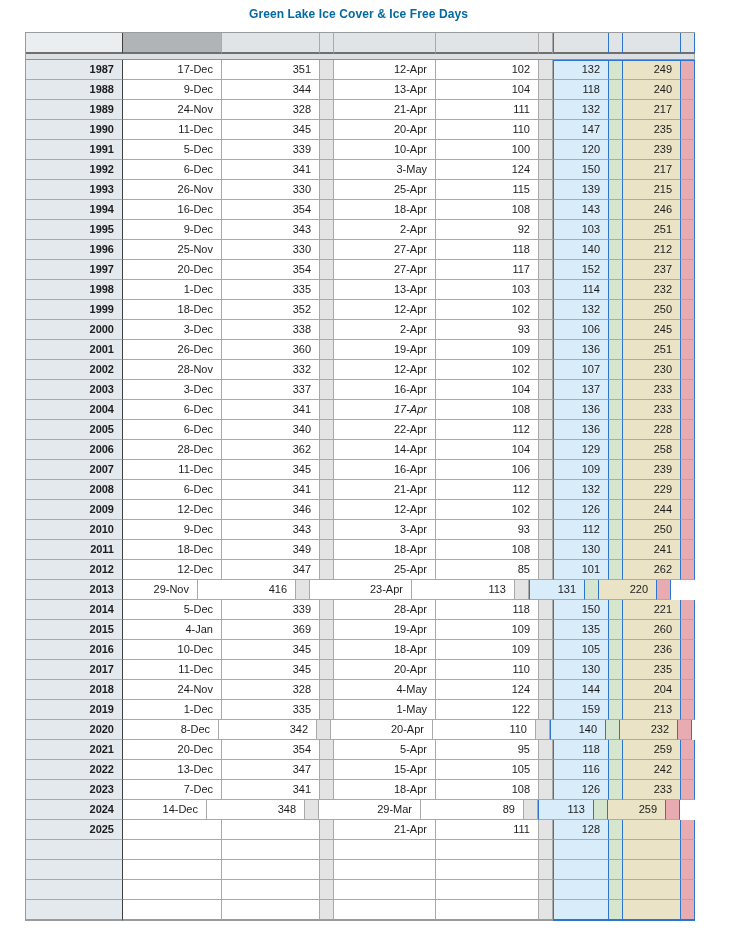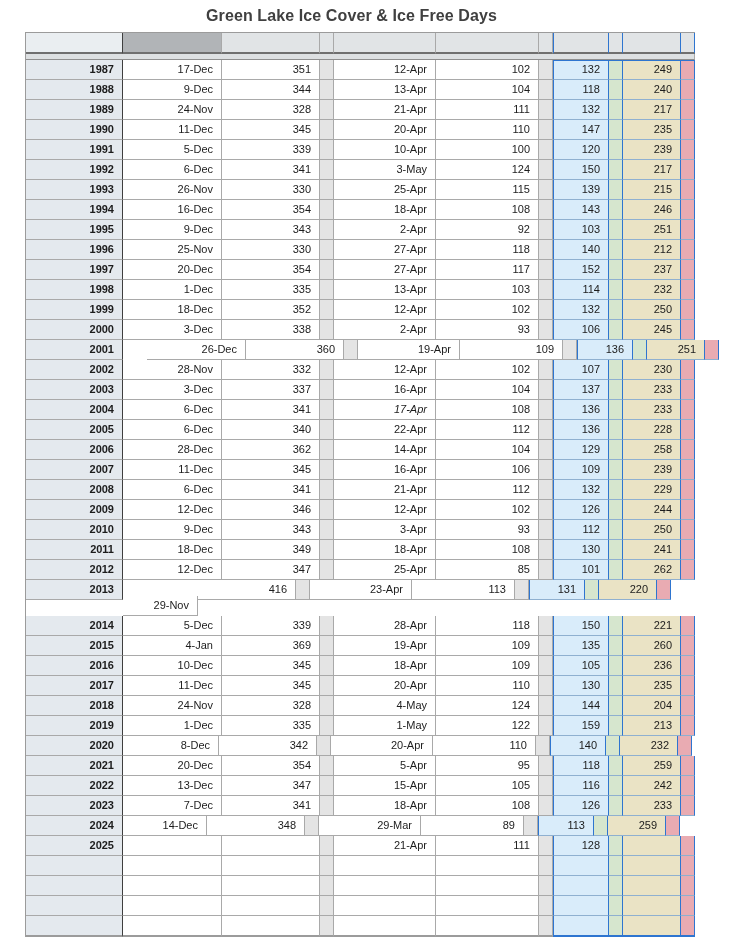--- a/index.html
+++ b/index.html
@@ -8,22 +8,22 @@
     font-family:"Liberation Sans","DejaVu Sans",sans-serif;
     -webkit-font-smoothing:antialiased;
   }
   :root{
     --year-bg:#e4e9ee; --head-bg:#e1e4e6; --head-year-bg:#eaeef1; --head-sel-bg:#b1b4b7;
     --gap-bg:#e4e4e4; --blue-bg:#d9ecfa; --green-bg:#d6e6ce; --tan-bg:#eae3c5; --pink-bg:#e9abb2;
     --grid:#a9a9a9; --grid-dark:#3f3f3f; --outer:#9b9b9b; --head-underline:#6f6f6f;
     --sel-border:#2e75d0; --sel-grid:#8fb0d0;
   }
   .title{
-    position:absolute;left:17px;top:7px;width:669px;text-align:center;
-    font-size:16px;font-weight:bold;color:#404040;letter-spacing:.1px;
+    position:absolute;left:24px;top:7px;width:669px;text-align:center;
+    font-size:12px;font-weight:bold;color:#0369a1;letter-spacing:.1px;
   }
   .sheet{
     position:absolute;left:25px;top:32px;width:669px;
     border-left:1px solid var(--outer);border-top:1px solid var(--outer);
   }
   .row{display:flex;width:669px;}
   .cell{
     box-sizing:border-box;height:20px;line-height:19px;font-size:11px;color:#1c1c1c;
     text-align:right;padding-right:8px;overflow:hidden;white-space:nowrap;
     border-right:1px solid var(--grid);border-bottom:1px solid var(--grid);
@@ -252,21 +252,21 @@
         <div class="cell" style="width: 102px;">2-Apr</div>
         <div class="cell" style="width: 103px;">93</div>
         <div class="cell c-gap" style="width: 14px;"></div>
         <div class="cell c-blue" style="width: 56px;">106</div>
         <div class="cell c-green" style="width: 14px;"></div>
         <div class="cell c-tan" style="width: 58px;">245</div>
         <div class="cell c-pink" style="width: 14px;"></div>
       </div>
       <div class="row">
         <div class="cell c-year" style="width: 97px;">2001</div>
-        <div class="cell" style="width: 99px; margin-left: 24px;">26-Dec</div>
+        <div class="cell" style="width: 99px;">26-Dec</div>
         <div class="cell" style="width: 98px;">360</div>
         <div class="cell c-gap" style="width: 14px;"></div>
         <div class="cell" style="width: 102px;">19-Apr</div>
         <div class="cell" style="width: 103px;">109</div>
         <div class="cell c-gap" style="width: 14px;"></div>
         <div class="cell c-blue" style="width: 56px;">136</div>
         <div class="cell c-green" style="width: 14px;"></div>
         <div class="cell c-tan" style="width: 58px;">251</div>
         <div class="cell c-pink" style="width: 14px;"></div>
       </div>
@@ -408,21 +408,21 @@
         <div class="cell" style="width: 102px;">25-Apr</div>
         <div class="cell" style="width: 103px;">85</div>
         <div class="cell c-gap" style="width: 14px;"></div>
         <div class="cell c-blue" style="width: 56px;">101</div>
         <div class="cell c-green" style="width: 14px;"></div>
         <div class="cell c-tan" style="width: 58px;">262</div>
         <div class="cell c-pink" style="width: 14px;"></div>
       </div>
       <div class="row">
         <div class="cell c-year" style="width: 97px;">2013</div>
-        <div class="cell" style="width: 75px; margin-top: 16px;">29-Nov</div>
+        <div class="cell" style="width: 75px;">29-Nov</div>
         <div class="cell" style="width: 98px;">416</div>
         <div class="cell c-gap" style="width: 14px;"></div>
         <div class="cell" style="width: 102px;">23-Apr</div>
         <div class="cell" style="width: 103px;">113</div>
         <div class="cell c-gap" style="width: 14px;"></div>
         <div class="cell c-blue" style="width: 56px;">131</div>
         <div class="cell c-green" style="width: 14px;"></div>
         <div class="cell c-tan" style="width: 58px;">220</div>
         <div class="cell c-pink" style="width: 14px;"></div>
       </div>

